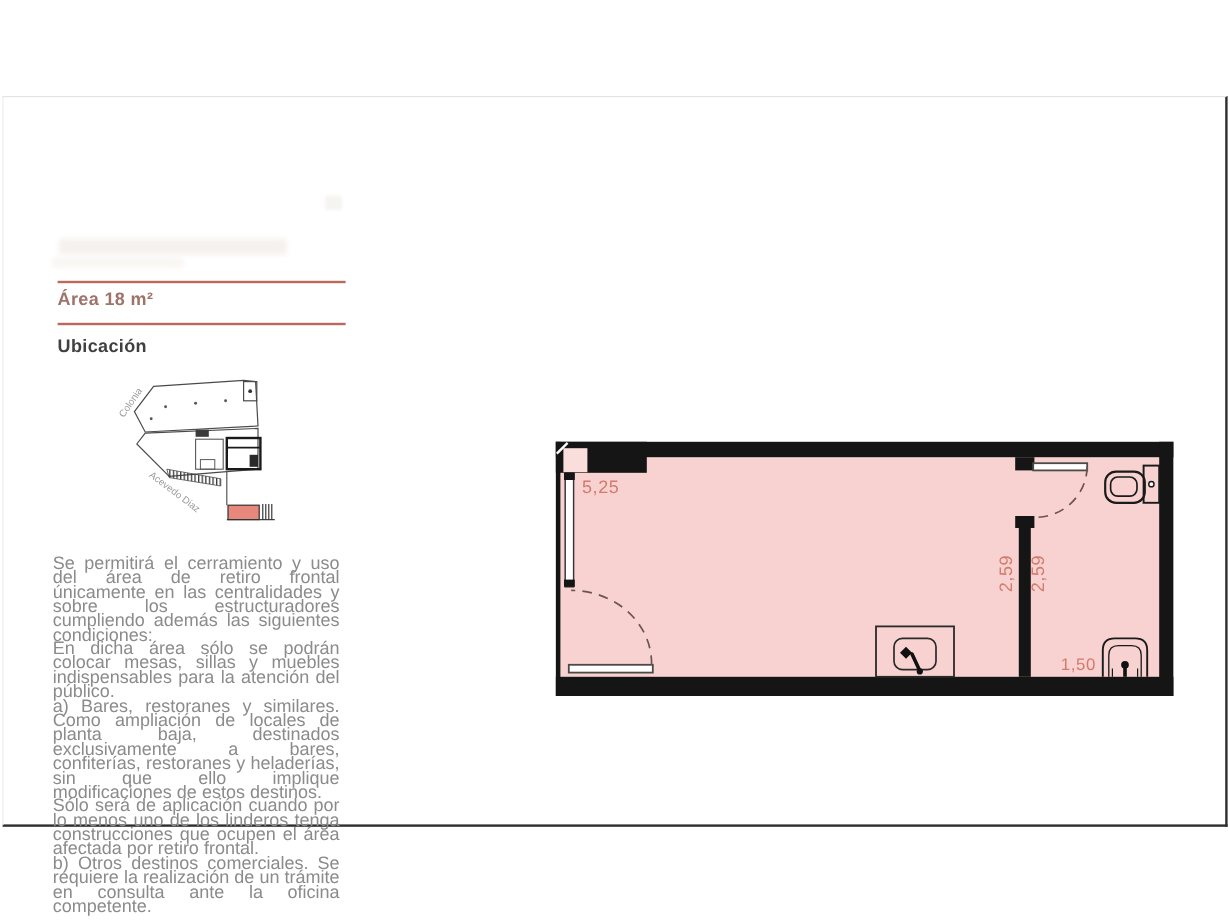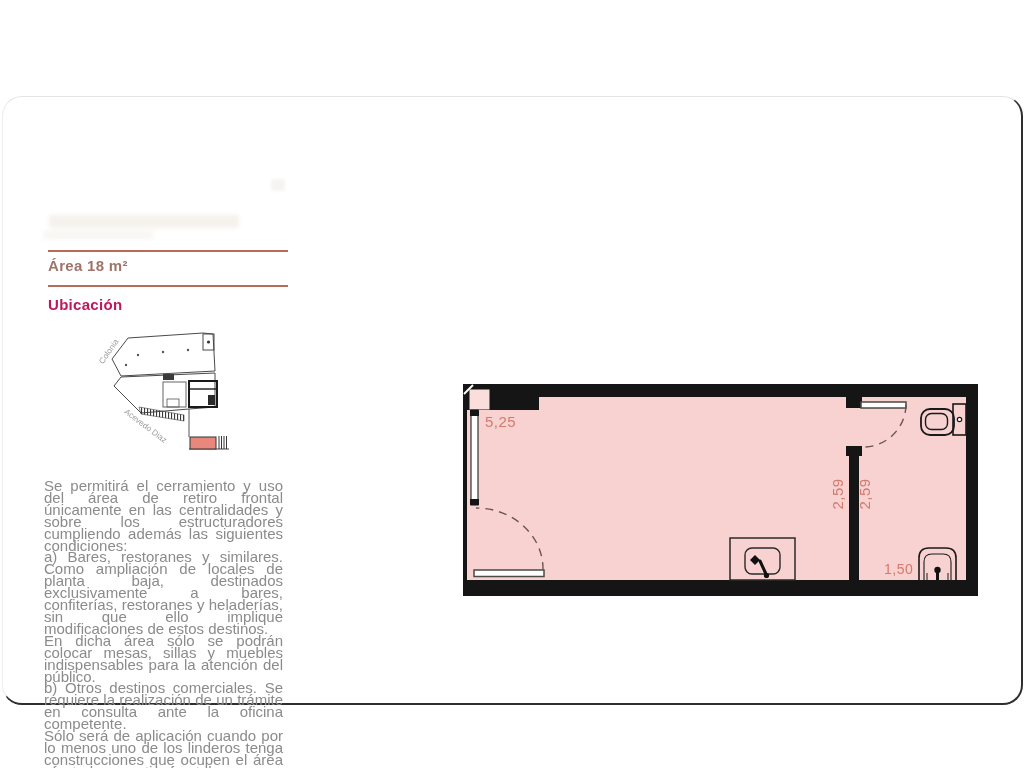--- a/index.html
+++ b/index.html
@@ -1,40 +1,40 @@
 <!DOCTYPE html>
 <html><head>
 <meta charset="utf-8">
 <style>
   html,body{margin:0;padding:0;}
   body{
     width:1024px;height:768px;position:relative;background:#ffffff;
     font-family:"Liberation Sans", sans-serif;overflow:hidden;
   }
   .slide{
-    position:absolute;left:2px;top:96px;width:1018px;height:606px;
+    position:absolute;left:2px;top:80px;width:1018px;height:606px;
     background:#ffffff;
     border-top:1px solid #e6e4e2;border-left:1px solid #efedec;
-    border-right:2px solid #2e2e2e;border-bottom:2px solid #2e2e2e;border-radius:20px;
+    border-right:2px solid #2e2e2e;border-bottom:2px solid #2e2e2e;
   }
   
   .ghost{position:absolute;left:40px;top:100px;width:230px;height:45px;}
   .ghost .g1{position:absolute;left:6px;top:18px;width:190px;height:13px;background:#ece4da;opacity:.5;border-radius:3px;filter:blur(2px);}
   .ghost .g2{position:absolute;left:0px;top:34px;width:110px;height:8px;background:#f0eae2;opacity:.45;border-radius:3px;filter:blur(2px);}
   .ghost .g3{position:absolute;left:228px;top:-18px;width:14px;height:12px;background:#eeeae4;opacity:.5;border-radius:2px;filter:blur(1.5px);}
   .divider{position:absolute;left:45px;width:240px;height:2px;background:#b96a5a;}
   .divider.d1{top:153px;}
   .divider.d2{top:188px;}
   .area-title{
     position:absolute;left:45px;top:160px;width:240px;
     font-size:15px;font-weight:700;color:#9e746a;letter-spacing:.3px;
   }
   .location-heading{
     position:absolute;left:45px;top:199px;width:240px;
-    font-size:15px;font-weight:700;color:#be185d;letter-spacing:.3px;
+    font-size:15px;font-weight:700;color:#404040;letter-spacing:.3px;
   }
   .site-map{position:absolute;left:90px;top:228px;width:160px;height:135px;}
   .regulations{
     position:absolute;left:41px;top:383px;width:239px;
     font-size:15px;line-height:11.9px;color:#8b8b8b;text-align:justify;
   }
   .regulations p{margin:0;}
   
   .floor-plan{position:absolute;left:460px;top:287px;width:515px;height:212px;}
   .dim-text{font-size:15px;letter-spacing:.5px;fill:#d47a6d;font-family:"Liberation Sans",sans-serif;}
@@ -95,24 +95,24 @@
         <line x1="131" y1="111" x2="131" y2="124"></line>
         <line x1="133.5" y1="111" x2="133.5" y2="124"></line>
       </g>
     </g>
     <text class="map-street" transform="rotate(-55 18 28)" x="18" y="28" text-anchor="middle">Colonia</text>
     <text class="map-street" transform="rotate(37 51 103)" x="51" y="103" text-anchor="middle">Acevedo Diaz</text>
   </svg>
 
   <div class="regulations">
     <p>Se permitirá el cerramiento y uso del área de retiro frontal únicamente en las centralidades y sobre los estructuradores cumpliendo además las siguientes condiciones:</p>
+    <p>En dicha área sólo se podrán colocar mesas, sillas y muebles indispensables para la atención del público.</p>
     <p>a) Bares, restoranes y similares. Como ampliación de locales de planta baja, destinados exclusivamente a bares, confiterías, restoranes y heladerías, sin que ello implique modificaciones de estos destinos.</p>
-    <p>En dicha área sólo se podrán colocar mesas, sillas y muebles indispensables para la atención del público.</p>
+    <p>Sólo será de aplicación cuando por lo menos uno de los linderos tenga construcciones que ocupen el área afectada por retiro frontal.</p>
     <p>b) Otros destinos comerciales. Se requiere la realización de un trámite en consulta ante la oficina competente.</p>
-    <p>Sólo será de aplicación cuando por lo menos uno de los linderos tenga construcciones que ocupen el área afectada por retiro frontal.</p>
   </div>
 
   <svg class="floor-plan" viewBox="0 0 515 212">
 
     <rect x="2" y="2" width="511" height="208" fill="#f7d2d0"></rect>
 
     <g fill="#151515">
       <rect x="0" y="0" width="515" height="13"></rect>
       <rect x="0" y="0" width="76" height="26"></rect>
       <rect x="503" y="0" width="12" height="212"></rect>

